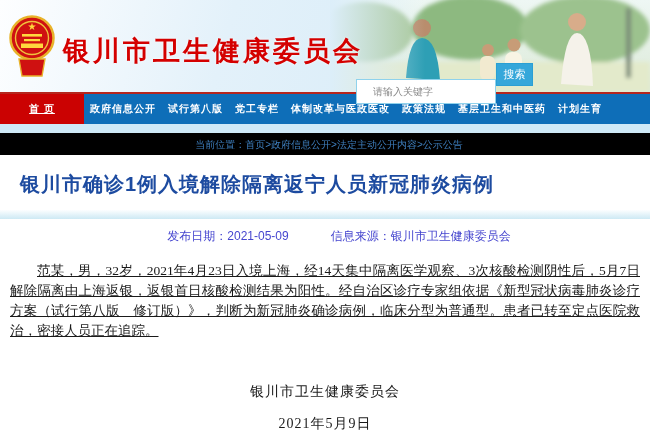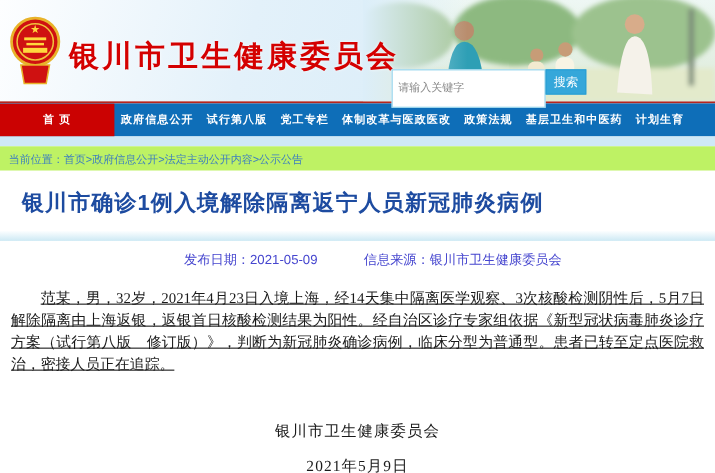--- a/index.html
+++ b/index.html
@@ -8,37 +8,37 @@
 
   
   .header { position:relative; height:92px;
     background:linear-gradient(105deg,#fdfeff 0%,#e3f1fa 35%,#cfe8f6 100%); }
   .photo { position:absolute; top:0; right:0; width:320px; height:92px; }
   .brand { position:absolute; left:8px; top:12px; display:flex; align-items:center; cursor:pointer; }
   .emblem { width:48px; height:68px; }
   .site-title { font-size:27px; font-weight:bold; color:#d40000; letter-spacing:3px;
     margin-left:7px; margin-top:10px; text-shadow:0 0 3px rgba(255,255,255,.9); }
   .search-box { position:absolute; left:356px; top:63px; display:flex; }
-  .search-input { width:140px; height:35px; border:1px solid #8fd2ec; font-size:10px;
-    padding:0 5px; color:#555; outline:none; }
+  .search-input { width:140px; height:25px; border:1px solid #8fd2ec; font-size:10px;
+    padding:0 16px; color:#555; outline:none;margin-top:16px; }
   .search-input::placeholder { color:#8a8a8a; }
   .search-btn { width:37px; height:23px; border:1px solid #2a9fd4; background:#35a7da;
     color:#fff; font-size:11px; cursor:pointer; font-family:inherit; }
 
   
   .red-line { height:2px; background:#b5261e; }
   .nav { height:30px; background:#0e6eb8; display:flex; align-items:stretch;
     overflow:hidden; white-space:nowrap; }
   .nav-item { display:flex; align-items:center; padding:0 6px; color:#fff;
     font-size:10px; font-weight:bold; cursor:pointer; flex:none; letter-spacing:1px; }
-  .nav-item.active { background:#cb0202; width:104px; justify-content:center; padding:0; }
+  .nav-item.active { background:#cb0202; width:84px; justify-content:center; padding:0;text-decoration:underline; }
 
   
   .strip { height:9px; background:#cfe9f7; }
-  .breadcrumb { padding:5px 0 3px 8px; font-size:10px; color:#3e7fbe; background:#bef264; }
+  .breadcrumb { padding:5px 0 3px 8px; font-size:10px; color:#3e7fbe; background:#000000;text-align:center; }
   .breadcrumb .bc-path { cursor:pointer; }
 
   
   .article-title { text-align:left; color:#1d4ba0; font-size:20px; font-weight:bold;
     margin:16px 20px 12px; letter-spacing:1px; }
   .divider { height:9px; background:linear-gradient(180deg,#fcfeff 0%,#cde9f4 100%); }
   .meta { text-align:center; font-size:12px; color:#4646cf; padding:9px 0 4px; }
   .meta b { font-weight:normal;margin-left:28px; }
   .meta-gap { display:inline-block; width:14px; }
   .article-body { margin:12px 10px 0; font-family:"Liberation Serif","DejaVu Serif",serif;

